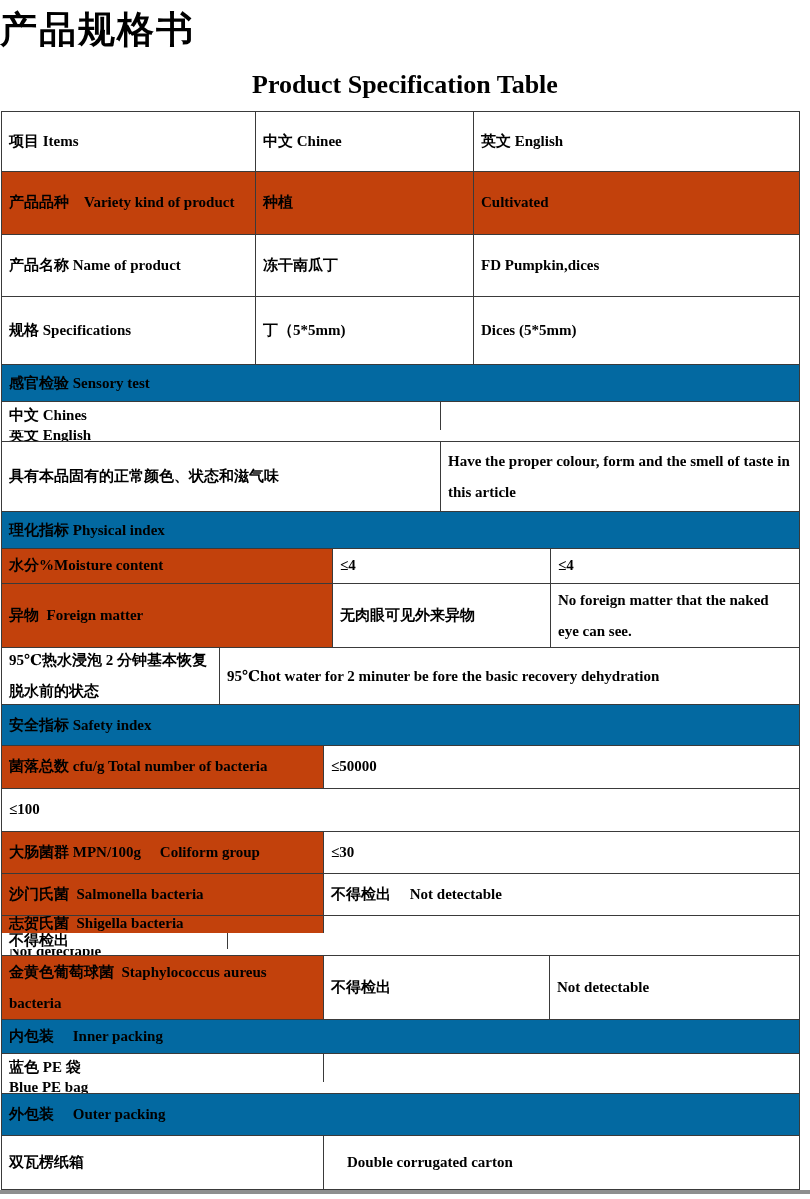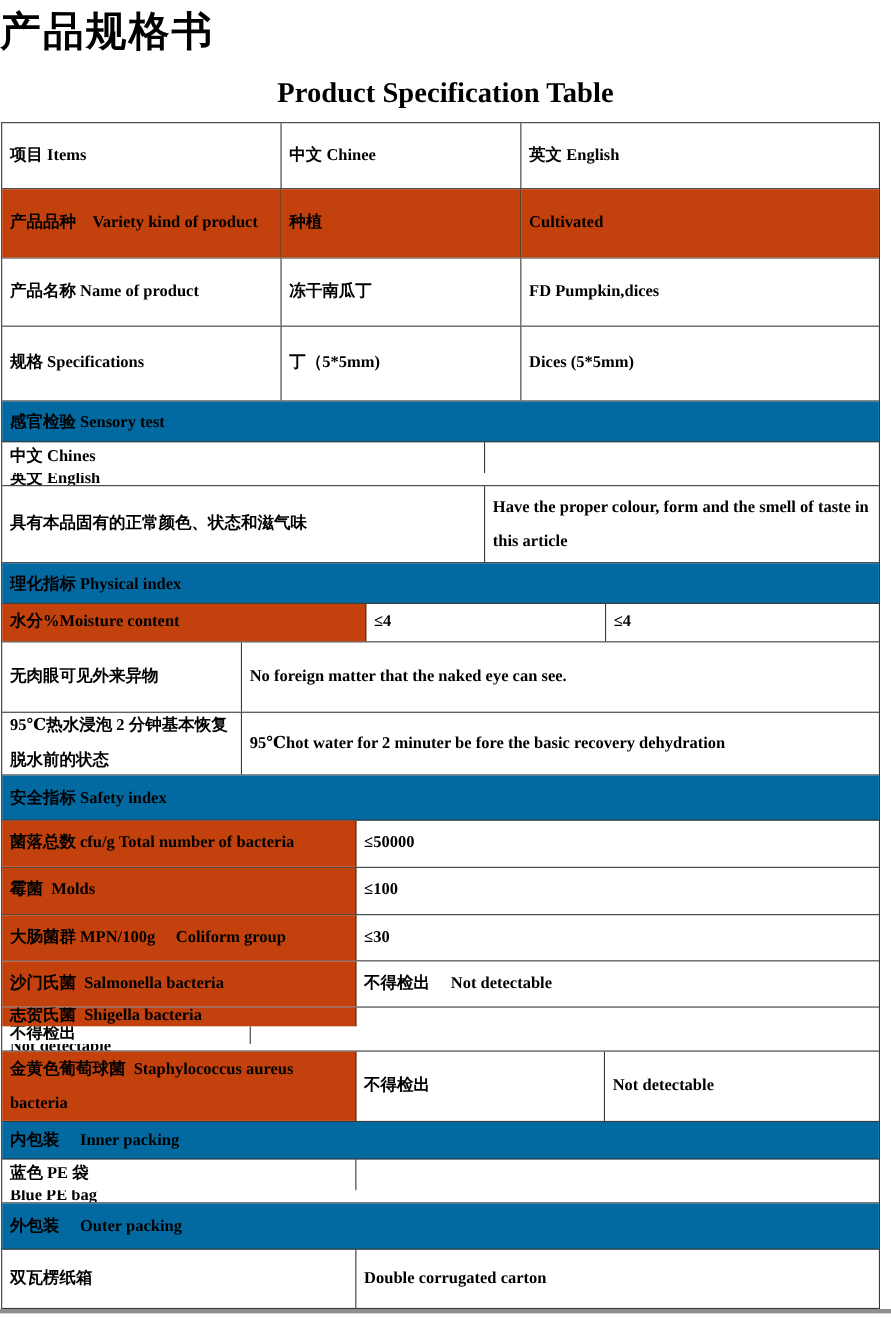--- a/index.html
+++ b/index.html
@@ -53,21 +53,21 @@
     padding: 2px 7px;
     background: #0369a1;
     border-bottom: 1px solid #3a3a3a;
     font-size: 15px;
   }
   
   .h60 { height: 60px; } .h63 { height: 63px; } .h62 { height: 62px; }
   .h68 { height: 68px; } .h37 { height: 37px; } .h40 { height: 40px; flex-direction: column; }
   .h70 { height: 70px; } .h35 { height: 35px; } .h64 { height: 64px; }
   .h57 { height: 57px; } .h41 { height: 41px; } .h43 { height: 43px; }
-  .h42 { height: 42px; } .h34 { height: 34px; } .h54 { height: 54px; }
+  .h42 { height: 42px; } .h34 { height: 34px; } .h54 { height: 54px; gap: 16px; }
   
   .wA1 { width: 254px; } .wA2 { width: 218px; } .wA3 { flex: 1; }
   .wB1 { width: 439px; } .wB2 { flex: 1; }
   .wC1 { width: 331px; } .wC2 { width: 218px; } .wC3 { flex: 1; }
   .wD1 { width: 322px; } .wDv { flex: 1; }
   .wD2 { width: 226px; } .wD3 { flex: 1; }
   .wE1 { width: 322px; } .wE2 { flex: 1; }
   .bottom-bar {
     position: absolute;
     left: 0; top: 1190px;
@@ -156,20 +156,23 @@
         <span>水分%Moisture content</span>
       </div>
     <div class="cell wC2">
         <span>≤4</span>
       </div>
     <div class="cell wC3">
         <span>≤4</span>
       </div>
   </div>
   <div class="row h64">
+    <div class="cell wC1 gray">
+        <span>异物  Foreign matter</span>
+      </div>
     <div class="cell wC2">
         <span>无肉眼可见外来异物</span>
       </div>
     <div class="cell wC3 loose">
         <span>No foreign matter that the naked eye can see.</span>
       </div>
   </div>
   <div class="row h57">
     <div class="cell wC2 loose">
         <span>95℃热水浸泡 2 分钟基本恢复脱水前的状态</span>
@@ -184,23 +187,20 @@
     </div>
   <div class="row h43">
     <div class="cell wD1 gray">
         <span>菌落总数 cfu/g Total number of bacteria</span>
       </div>
     <div class="cell wDv">
         <span>≤50000</span>
       </div>
   </div>
   <div class="row h43">
-    <div class="cell wD1 gray">
-        <span>霉菌  Molds</span>
-      </div>
     <div class="cell wDv">
         <span>≤100</span>
       </div>
   </div>
   <div class="row h42">
     <div class="cell wD1 gray">
         <span>大肠菌群 MPN/100g　 Coliform group</span>
       </div>
     <div class="cell wDv">
         <span>≤30</span>

